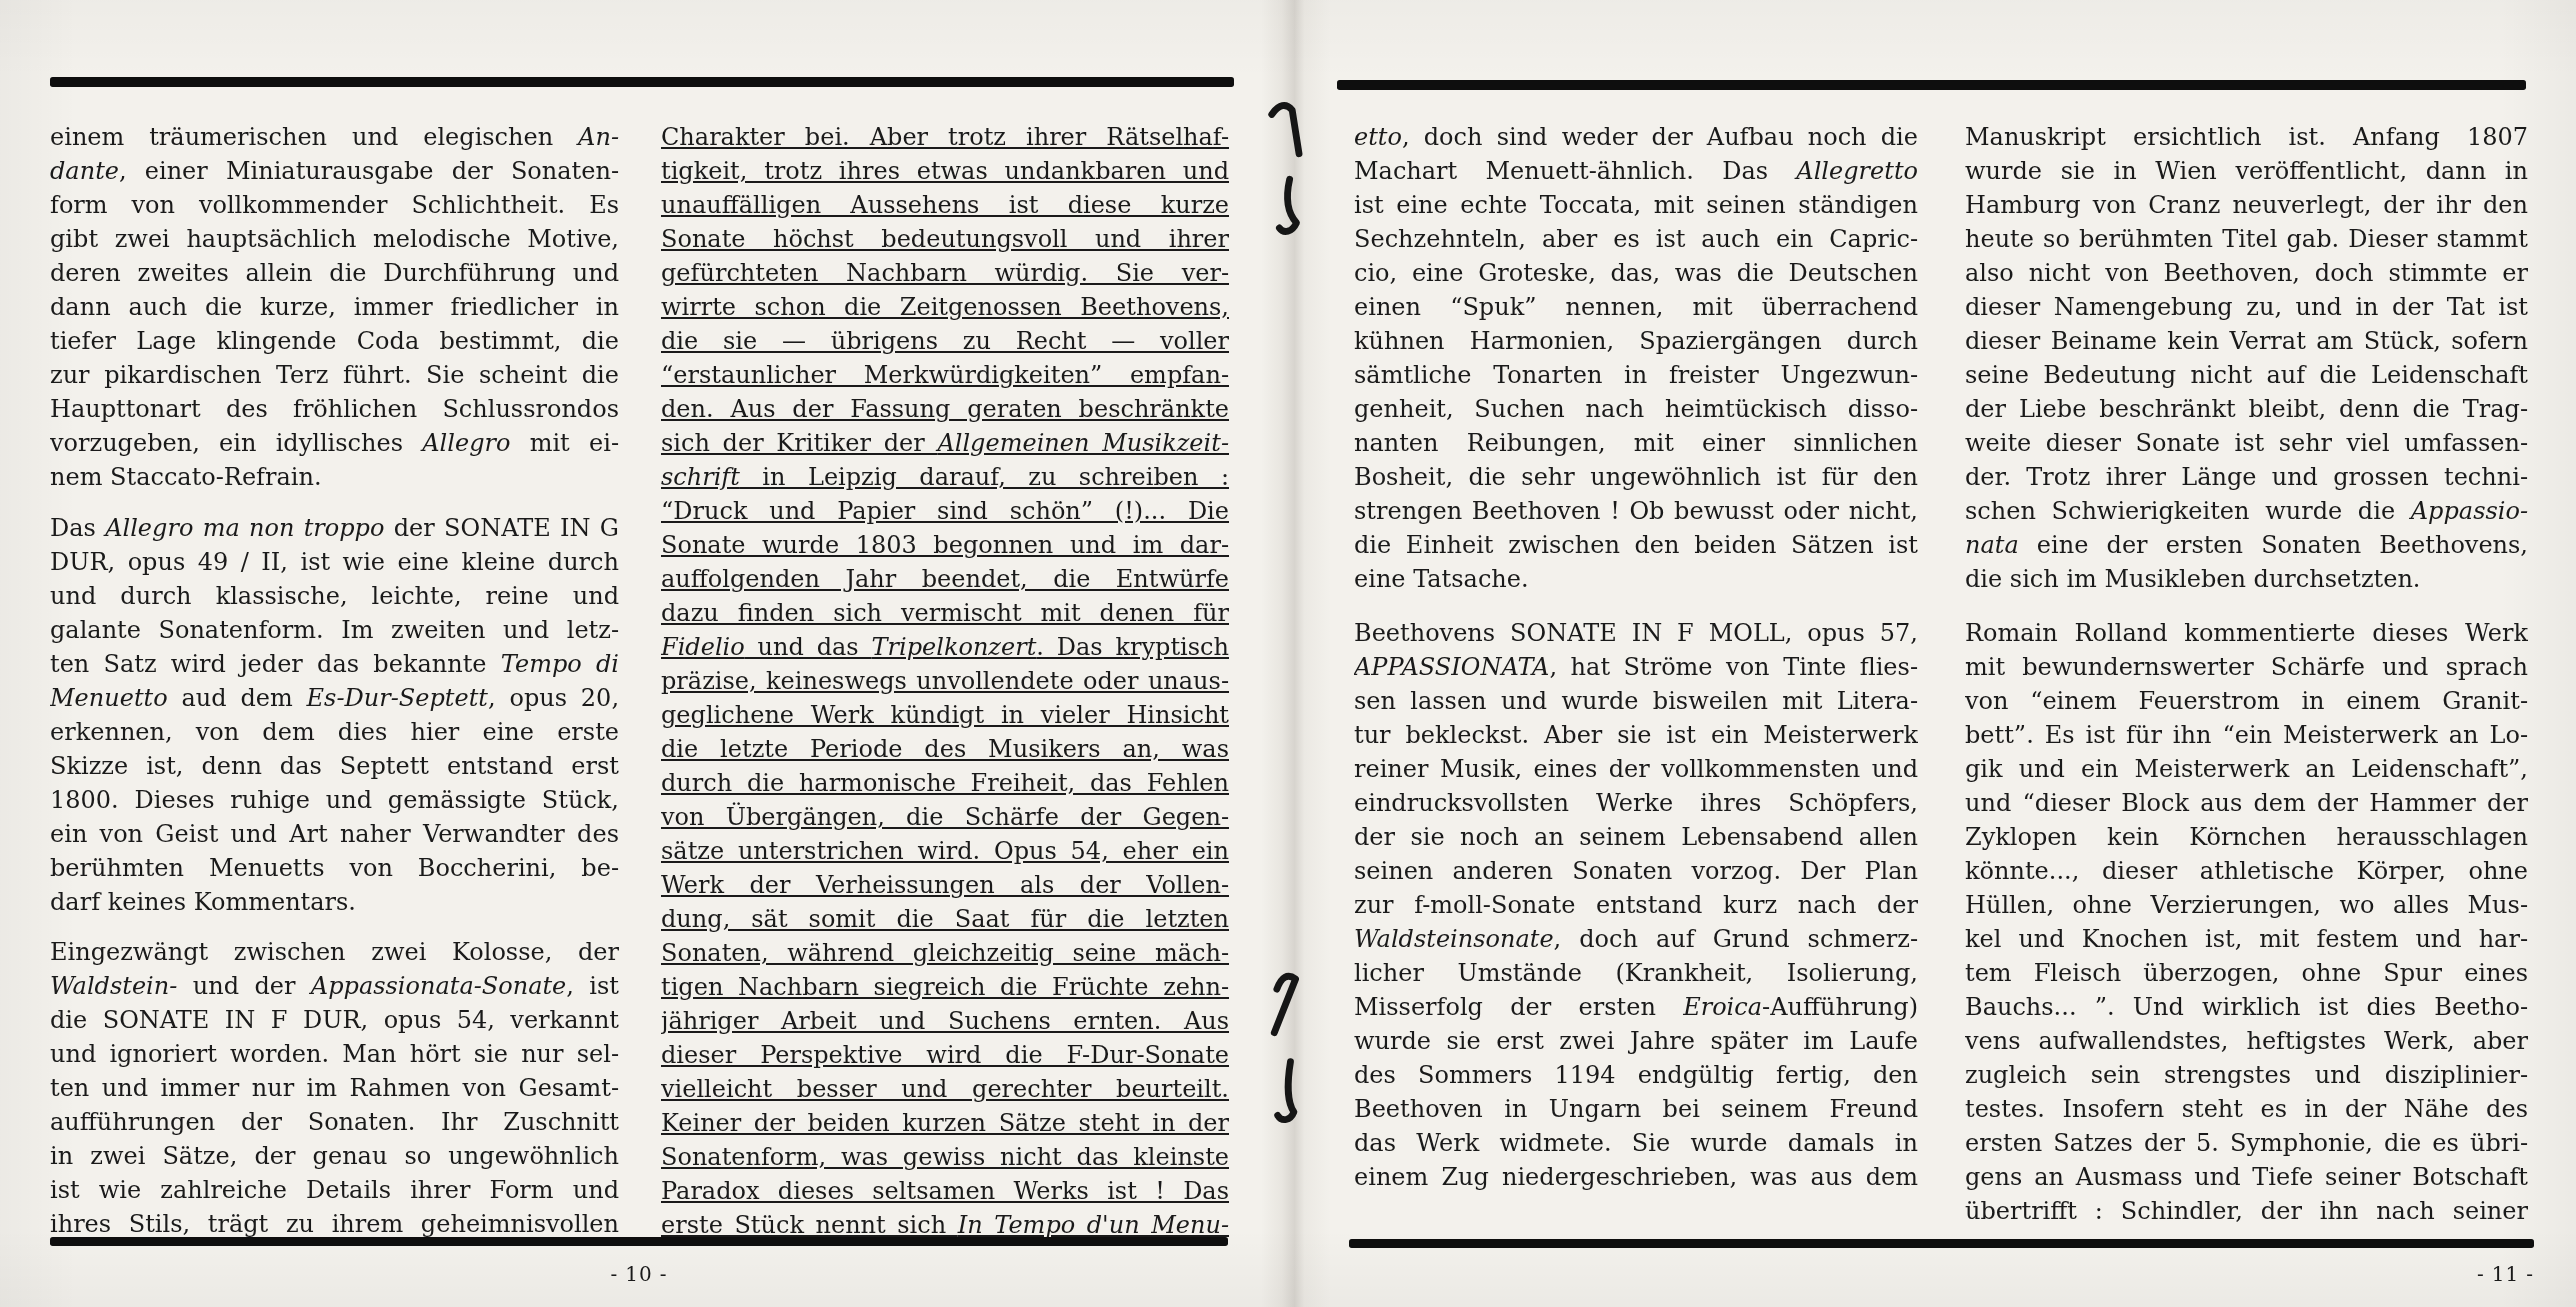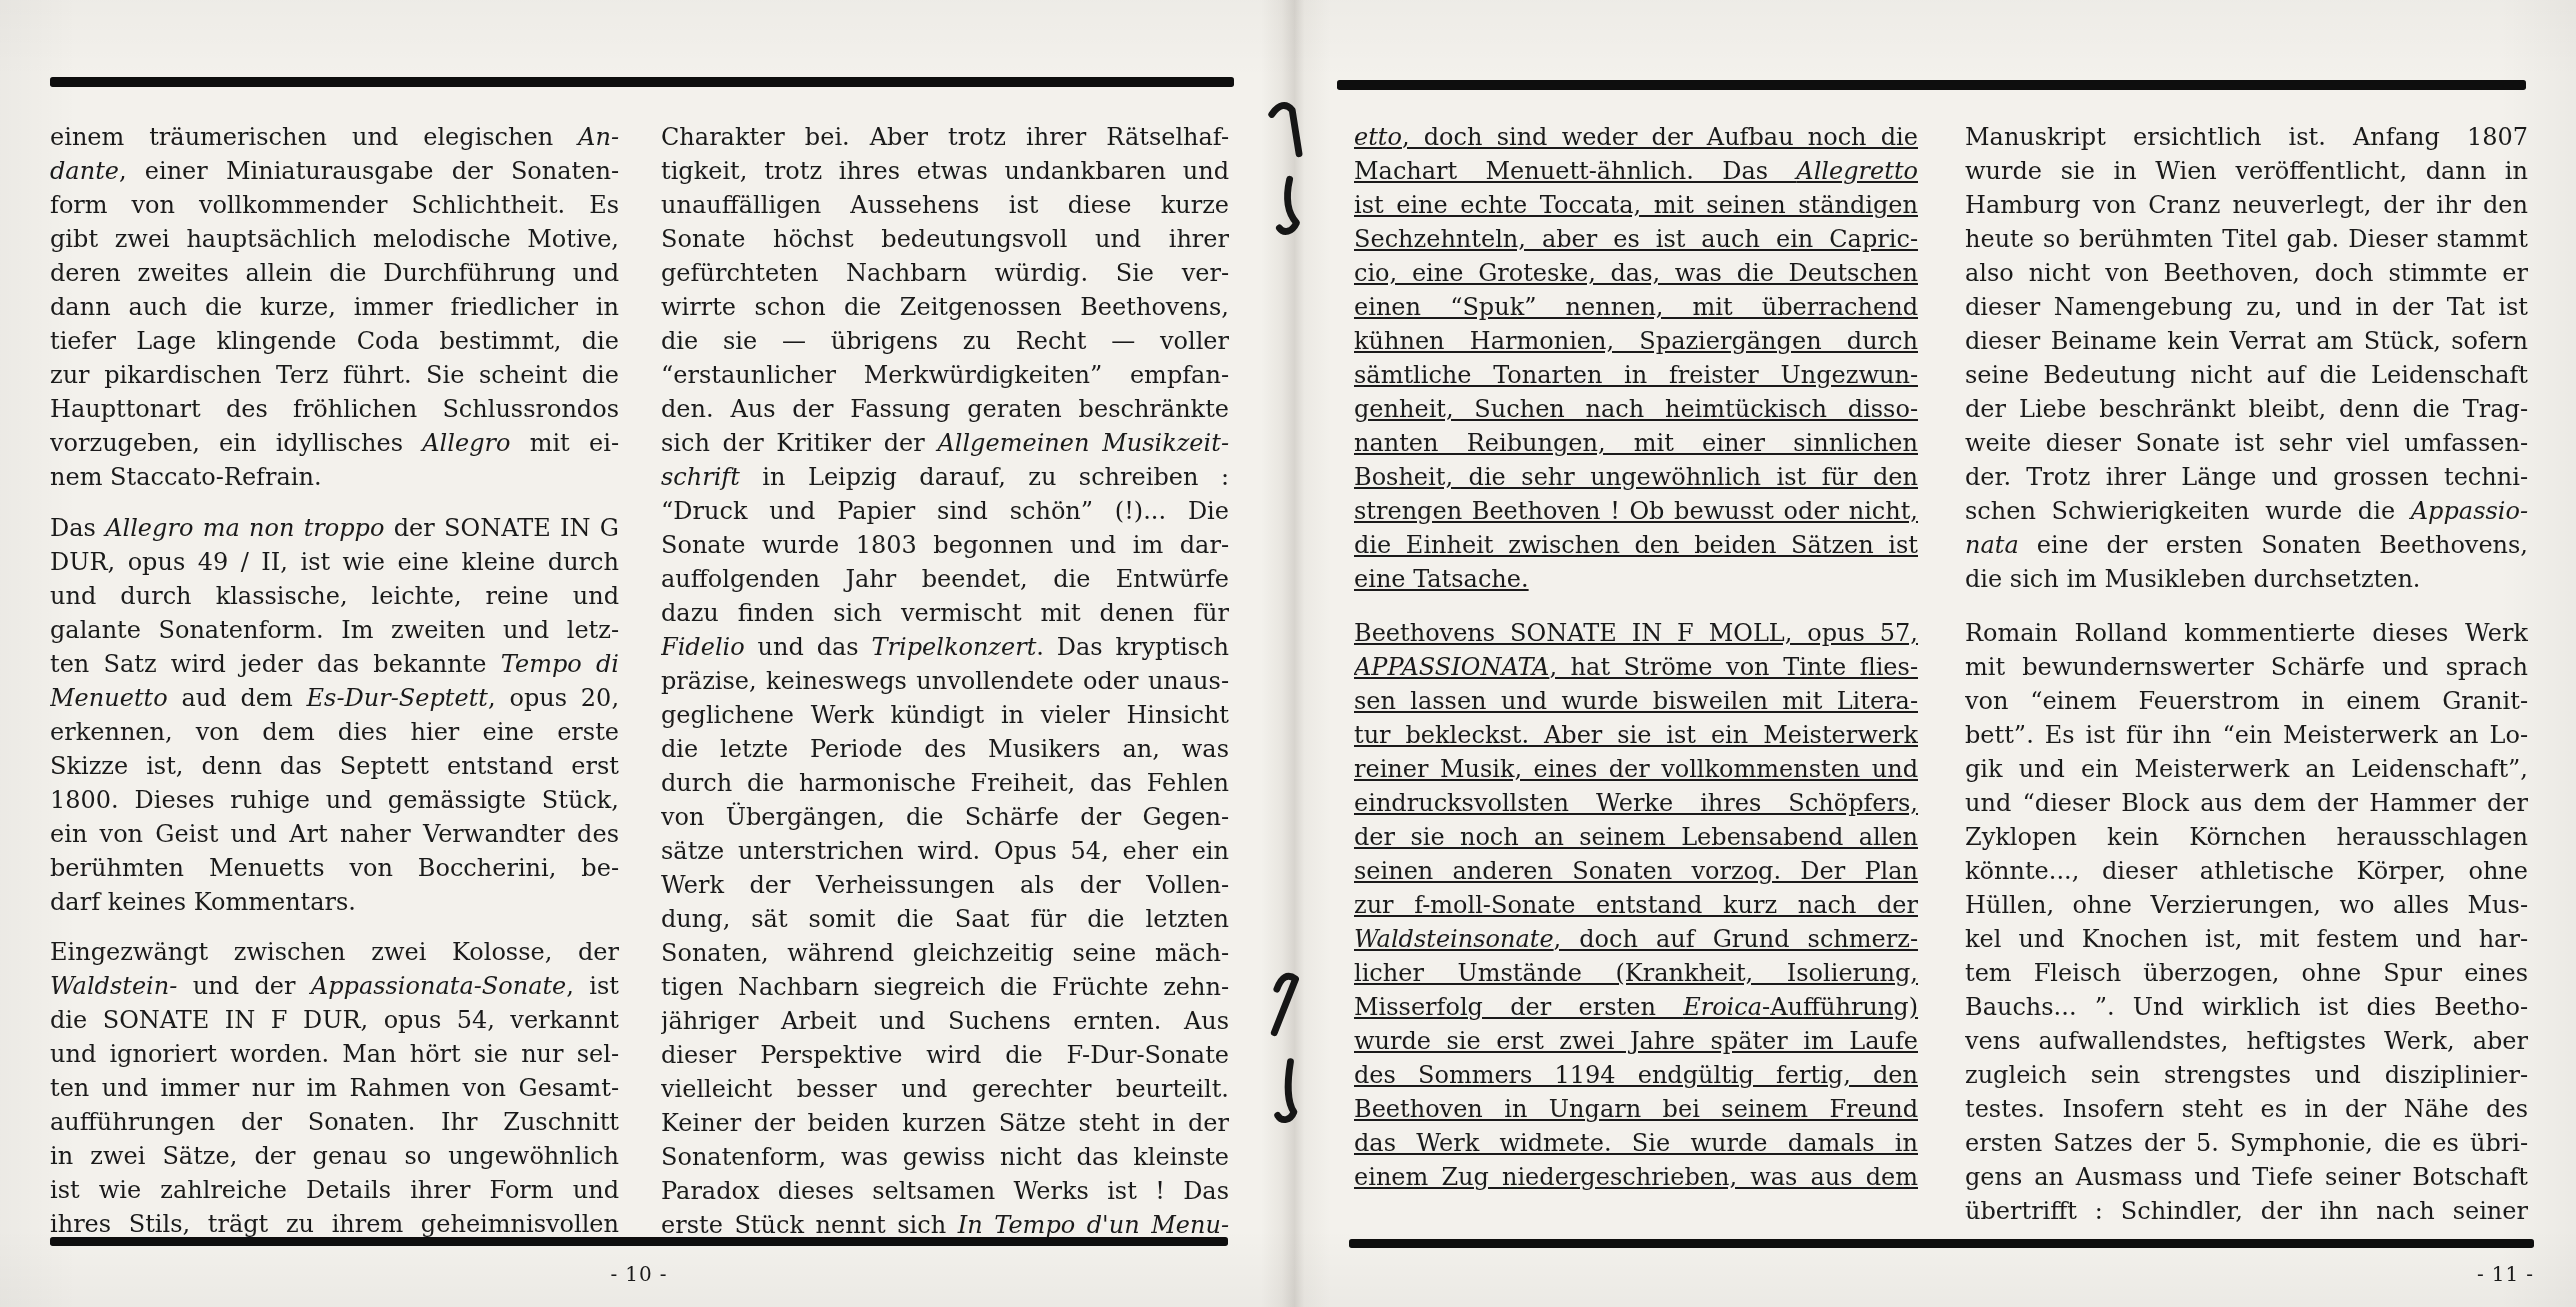--- a/index.html
+++ b/index.html
@@ -32,22 +32,22 @@
       rgba(90,80,65,0) 100%);
   }
   .rule{position:absolute;background:var(--rule);height:10px;border-radius:2.7px;}
   #rule-top-left   {left:50px;  top:77px;   width:1184px;}
   #rule-top-right  {left:1337px;top:80px;   width:1189px;}
   #rule-bot-left   {left:50px;  top:1237px; width:1178px; height:9.2px;}
   #rule-bot-right  {left:1349px;top:1239px; width:1185px; height:9.2px;}
 
   .col{position:absolute;top:120px;font-size:24px;}
   #col-10-left {left:50px;  width:569px;}
-  #col-10-right{left:661px; width:568px;}
-  #col-11-left {left:1354px;width:564px;text-decoration:underline;}
+  #col-10-right{left:661px; width:568px;text-decoration:underline;}
+  #col-11-left {left:1354px;width:564px;}
   #col-11-right{left:1965px;width:563px;}
 
   .line{
     height:34px;line-height:34px;overflow:hidden;
     text-align:justify;text-align-last:justify;
     white-space:normal;
   }
   .line.last{text-align-last:left;}
   .page-left  .para + .para{margin-top:16.5px;}
   .page-right .para + .para{margin-top:20px;}

